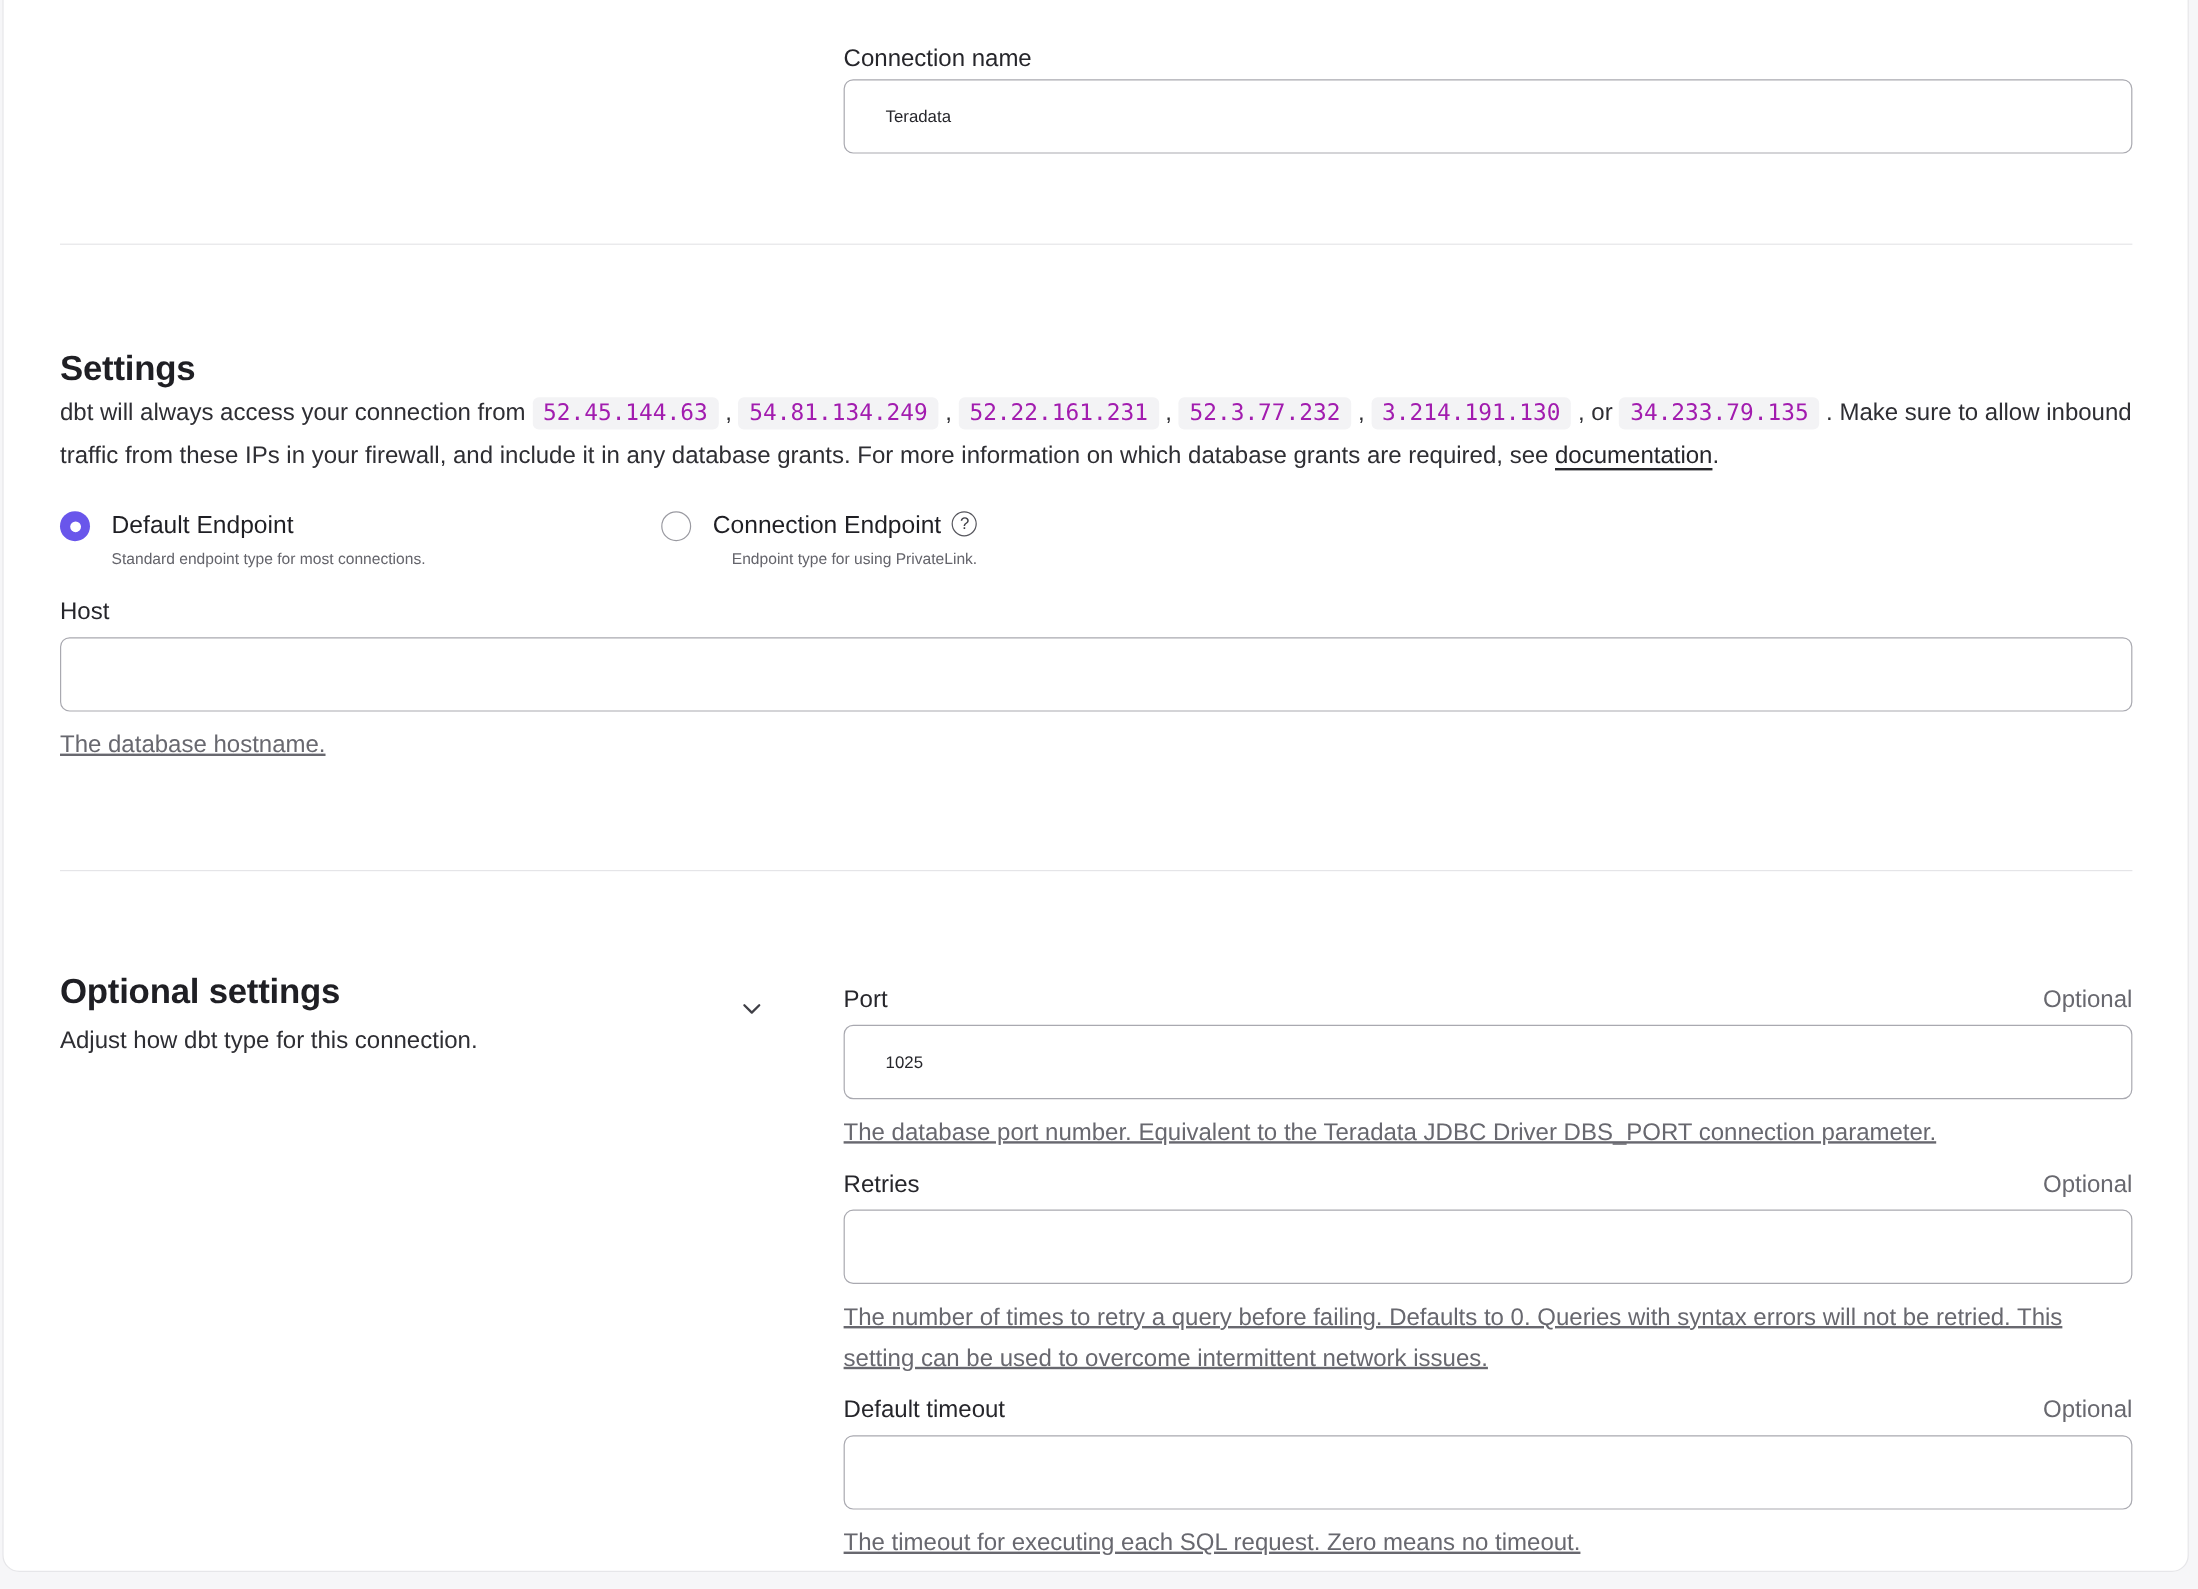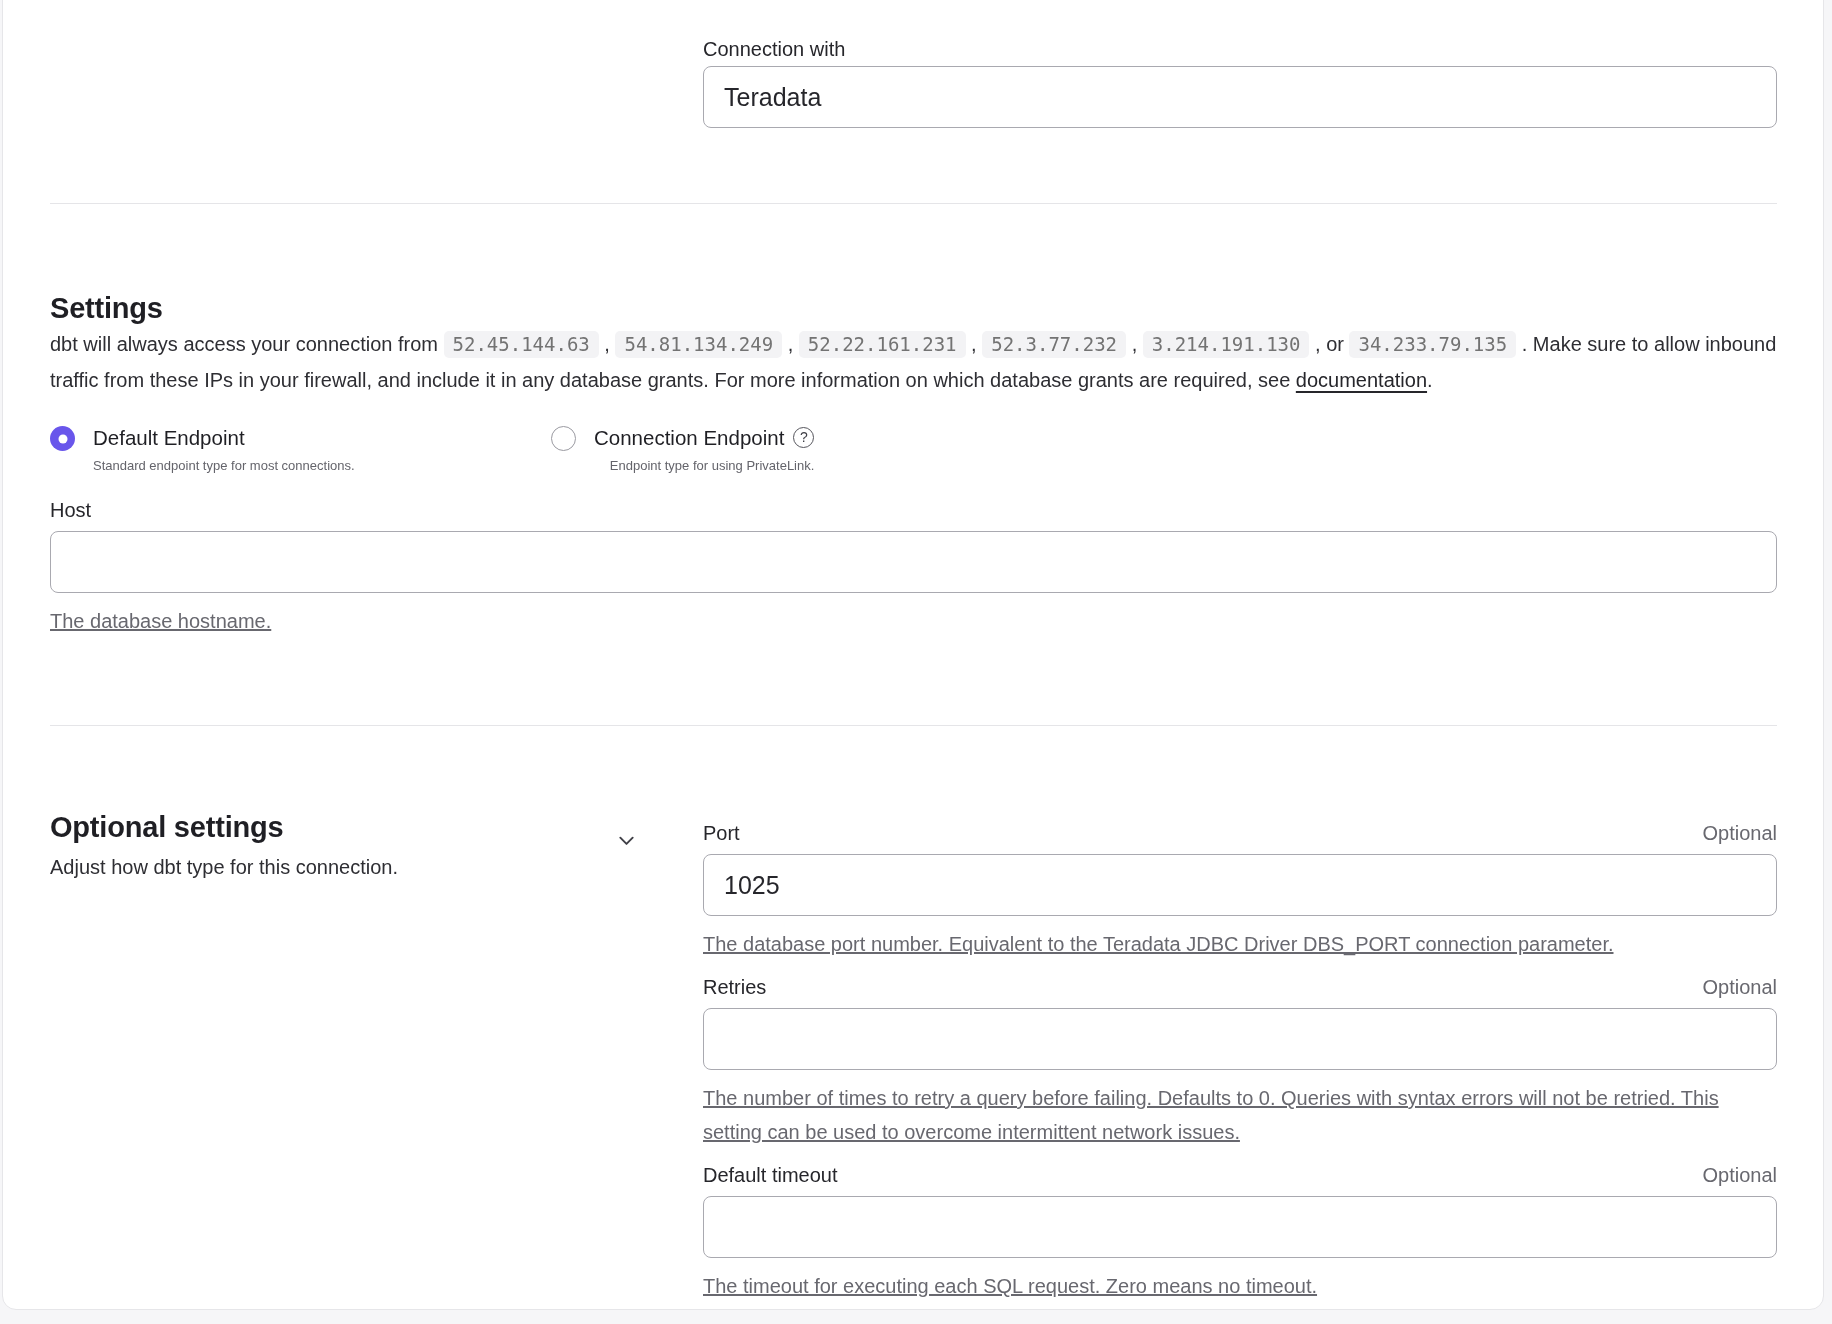--- a/index.html
+++ b/index.html
@@ -34,33 +34,33 @@
   h2.section-heading { font-size: 29px; font-weight: 600; color: #1f1f24; line-height: 36px; letter-spacing: -0.2px; }
   .section-subtitle { font-size: 20px; color: #2e2e33; line-height: 30px; margin-top: 7px; }
 
   .field { margin-bottom: 14px; }
   .field-label-row { display: flex; justify-content: space-between; align-items: baseline; margin-bottom: 9px; }
   .field-label { display: block; font-size: 20px; font-weight: 500; color: #26262b; line-height: 24px; }
   .optional-badge { font-size: 20px; color: #68686f; line-height: 24px; }
   .text-input {
     display: block; width: 100%; height: 62px;
     border: 1px solid #a9a9b0; border-radius: 8px;
-    background: #fff; padding: 0 20px;
+    background: #fff; padding: 0 34px;
     font-family: "Liberation Sans", "DejaVu Sans", sans-serif;
-    font-size: 25px; color: #26262b; outline: none;
+    font-size: 14px; color: #26262b; outline: none;
   }
   .helper-text { margin-top: 11px; font-size: 20px; color: #68686f; line-height: 34px; text-decoration: underline; }
 
   
   .section-settings { padding-top: 84px; padding-bottom: 73px; flex-direction: column; }
   .section-settings .col-left { padding-top: 2px; }
   .ip-notice { font-size: 20px; line-height: 36px; color: #2e2e33; }
   .chip {
     font-family: "DejaVu Sans Mono", "Liberation Mono", monospace;
-    font-size: 19px; color: #737373;
+    font-size: 19px; color: #a21caf;
     background: #f3f3f5; border-radius: 5px;
     padding: 2px 9px 3px; white-space: nowrap; margin-top: 32px;
   }
   .doc-link { color: #26262b; font-weight: 500; text-decoration: underline; text-underline-offset: 4px; cursor: pointer; }
 
   .radio-row { display: flex; margin-top: 26px; }
   .radio-option { display: flex; align-items: flex-start; cursor: pointer; }
   .radio-option-default { width: 501px; flex: 0 0 auto; }
   .radio { width: 25px; height: 25px; border-radius: 50%; flex: 0 0 auto; margin-top: 2px; position: relative; }
   .radio.checked { background: var(--accent, #6956EB); }
@@ -93,21 +93,21 @@
 </head>
 <body style="--accent: #6956EB;">
 
 <div class="card">
   <div class="content">
 
     <div class="section section-top">
       <div class="col-left"></div>
       <div class="col-spacer"></div>
       <div class="col-right">
-        <label class="field-label" style="margin-bottom:5px">Connection with</label>
+        <label class="field-label" style="margin-bottom:5px">Connection name</label>
         <input class="text-input" type="text" value="Teradata" style="">
       </div>
     </div>
 
     <hr class="divider">
 
     <div class="section section-settings">
       <div class="col-left">
         <h2 class="section-heading">Settings</h2>
       </div>

